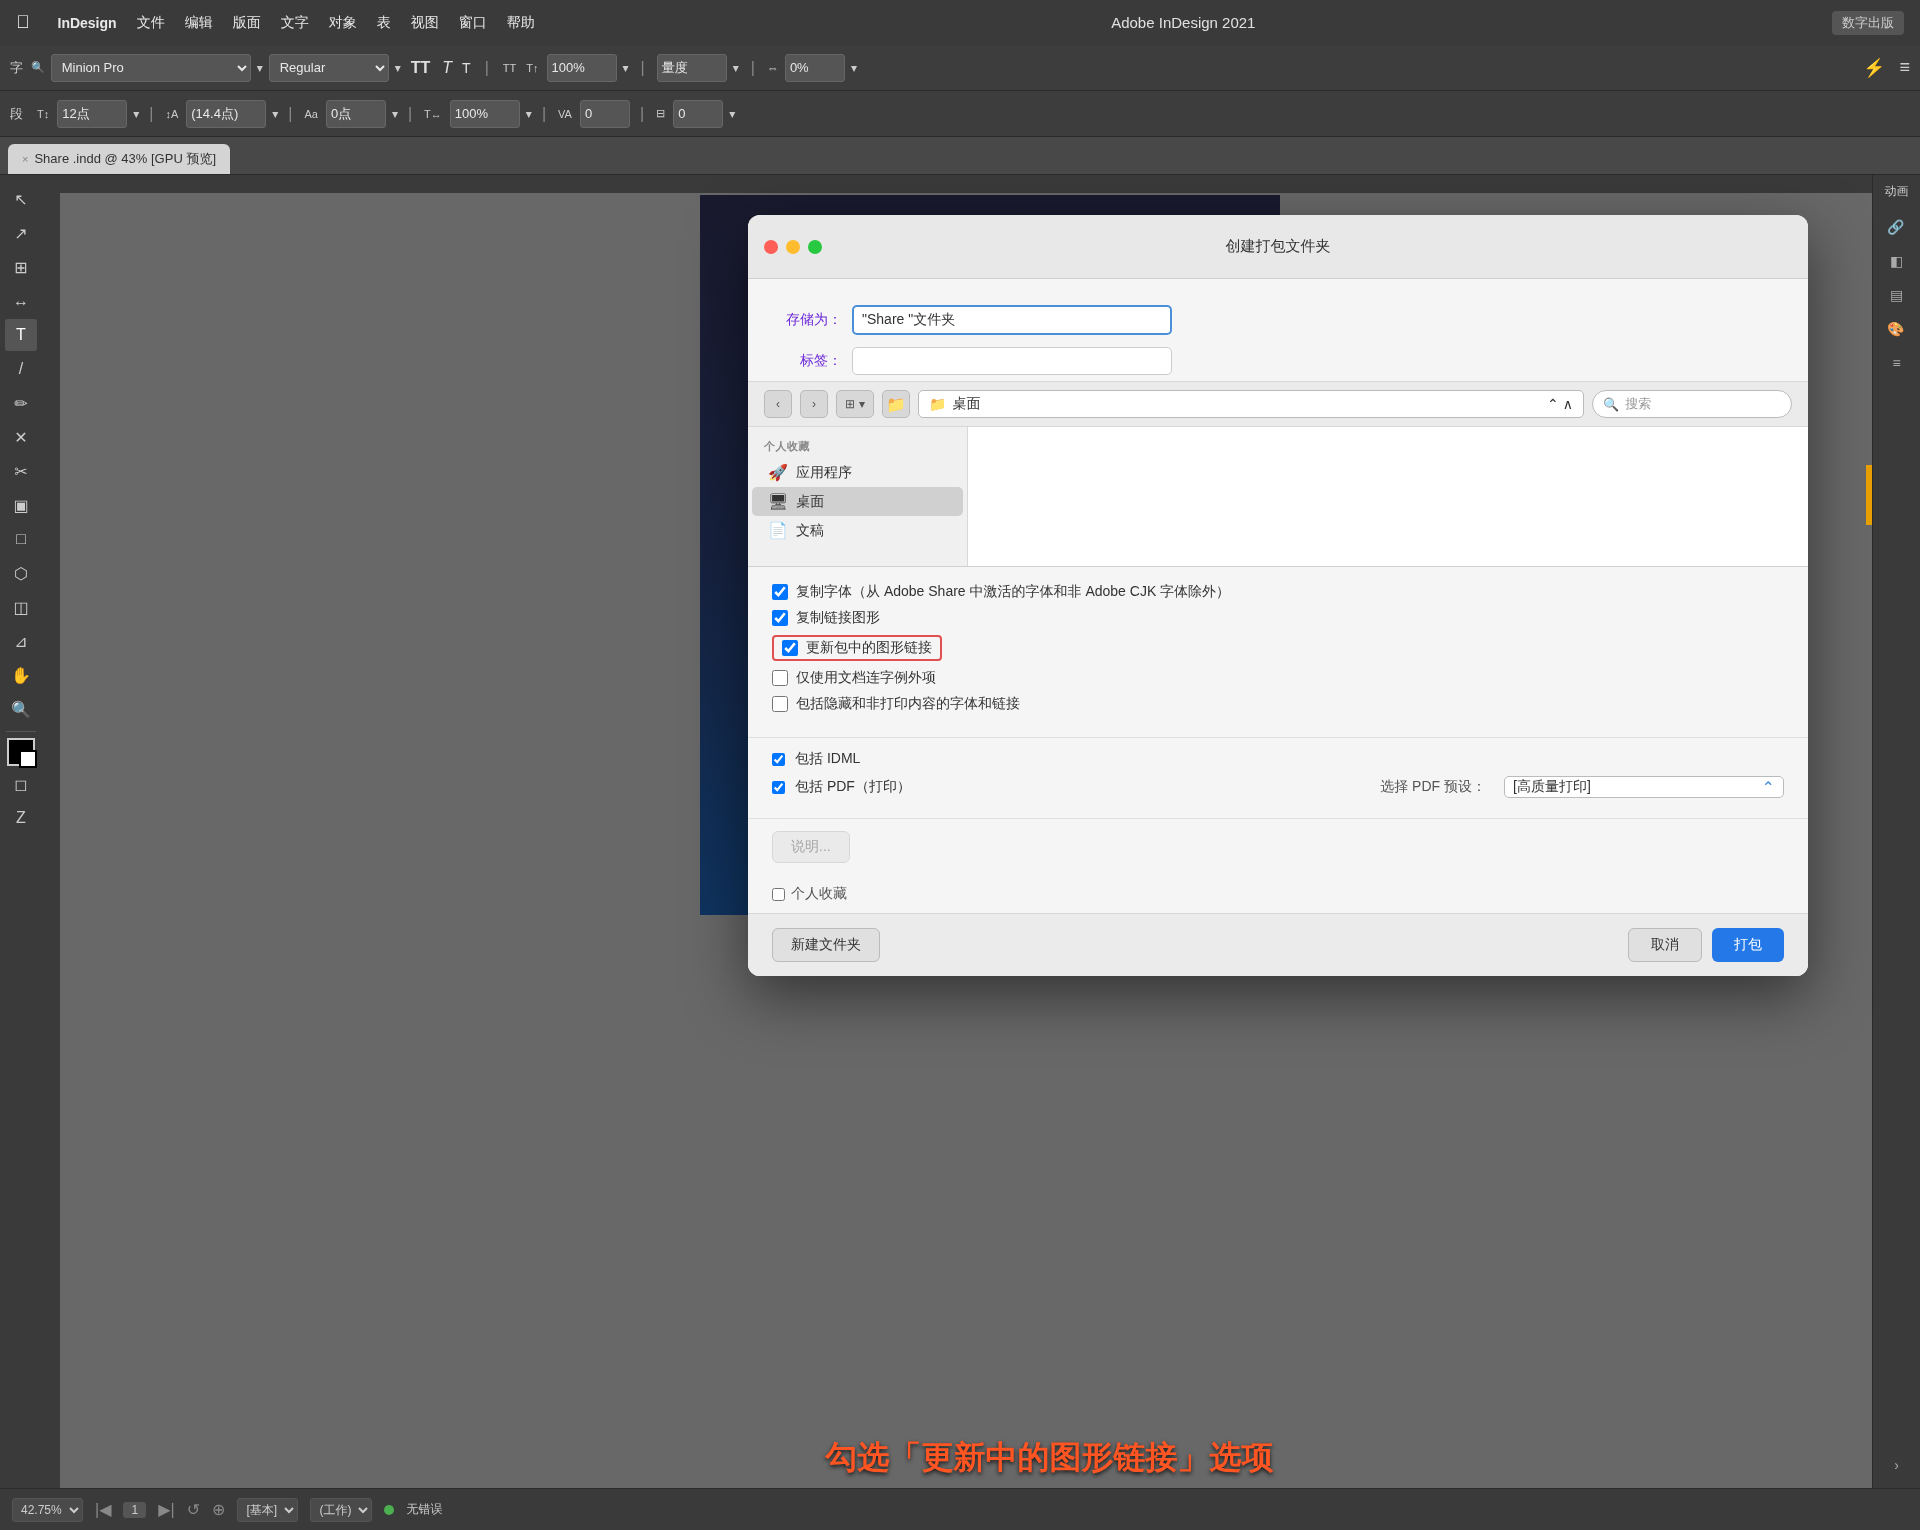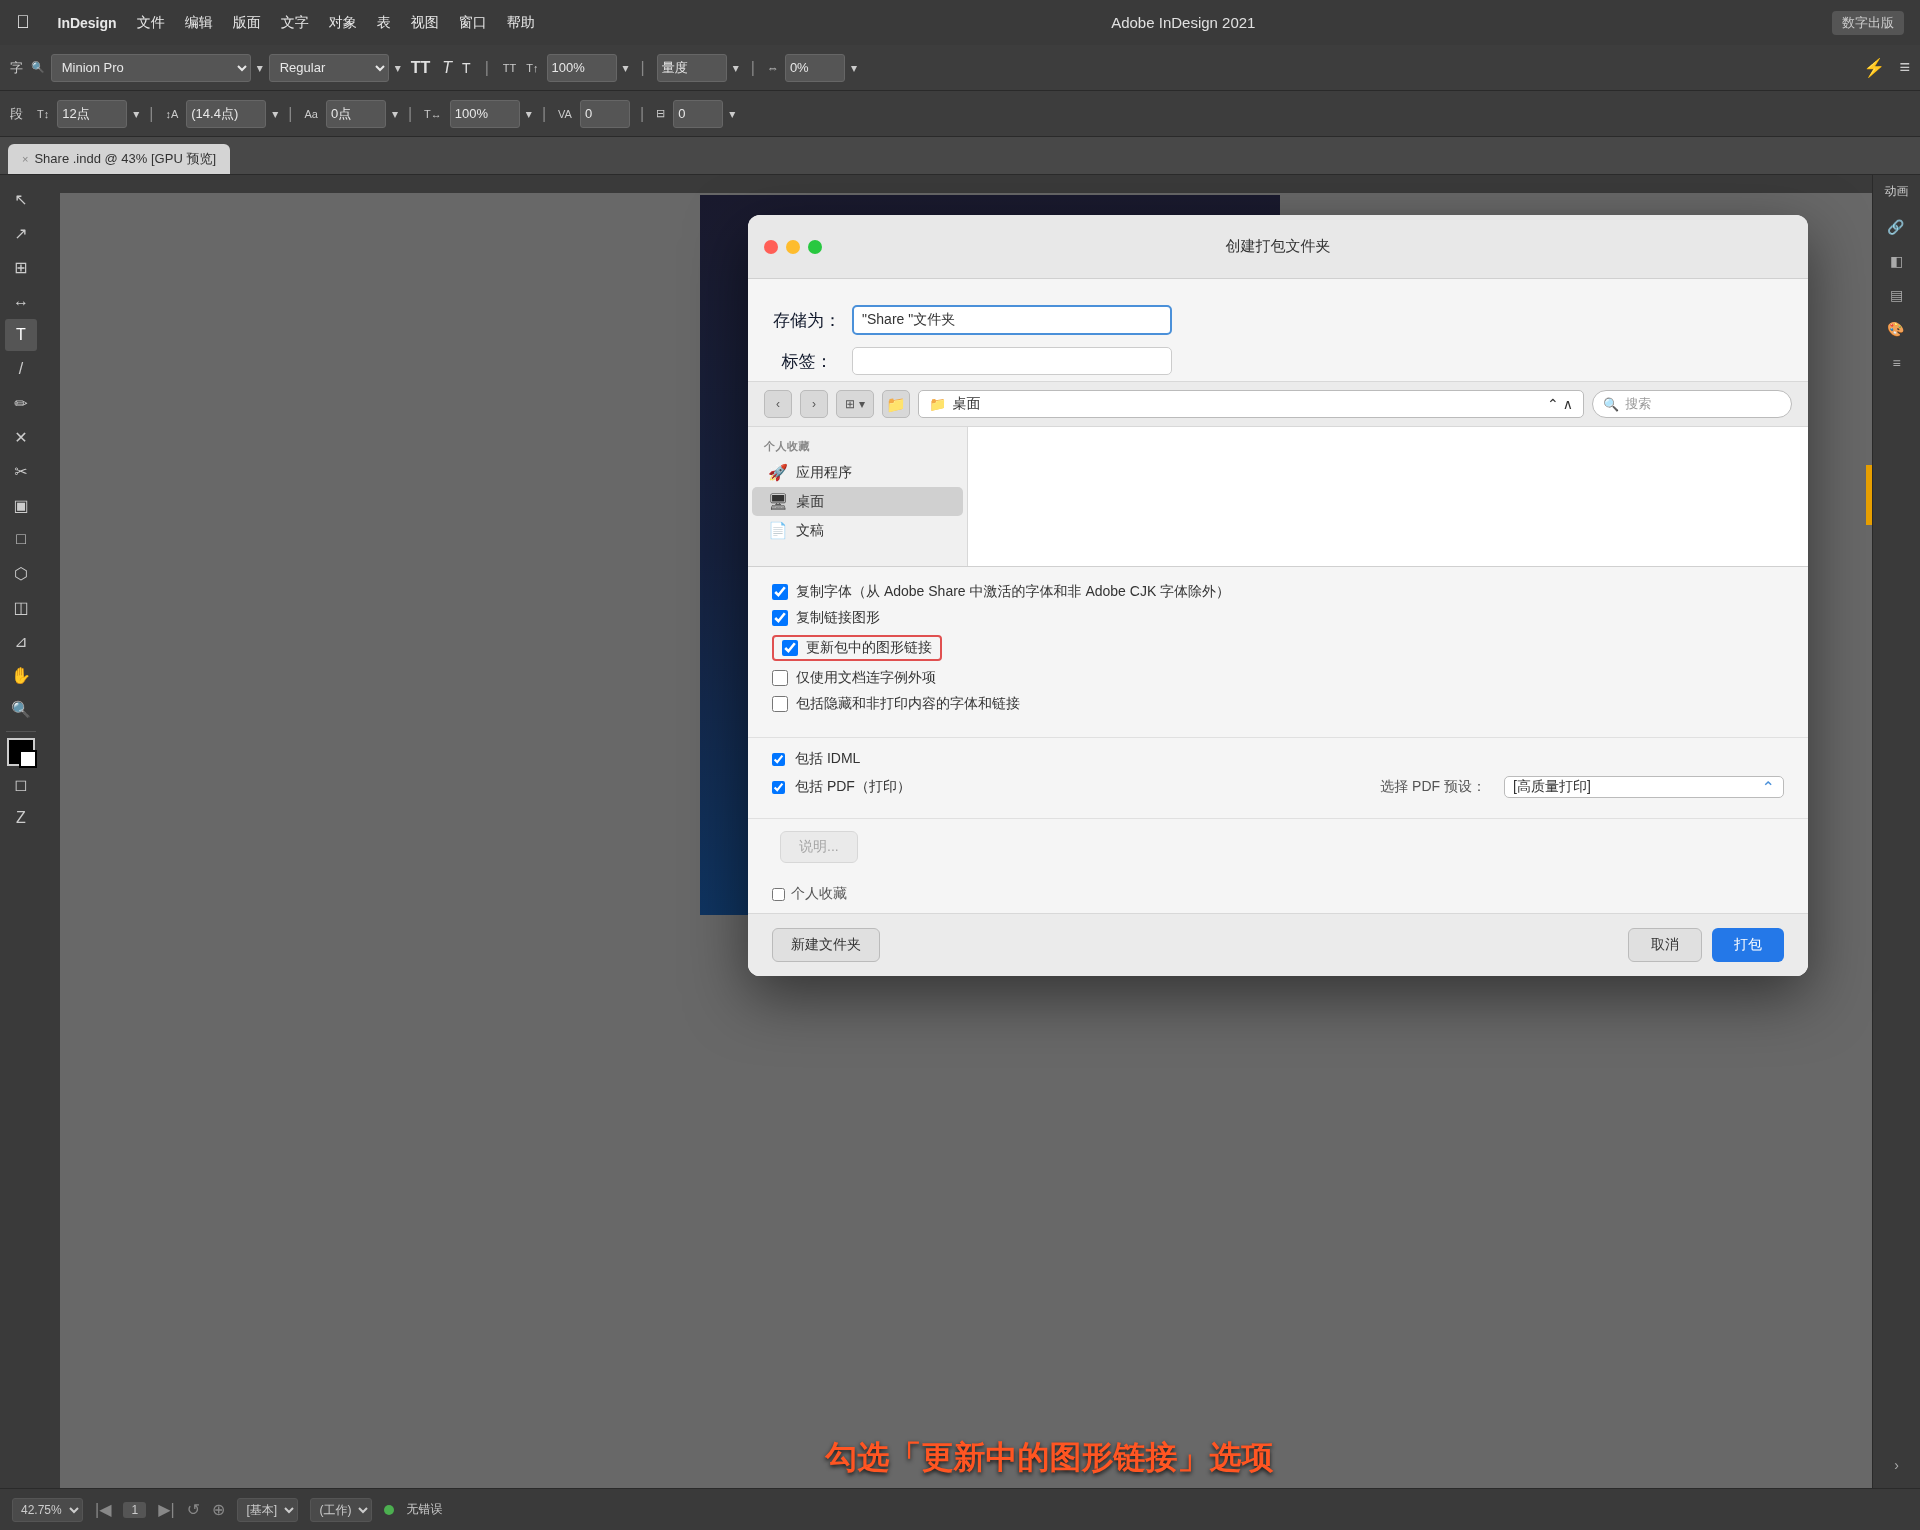--- a/index.html
+++ b/index.html
@@ -266,23 +266,23 @@
     }
 
     
     .dialog-row {
       display: flex;
       align-items: center;
       padding: 6px 24px;
       gap: 10px;
     }
     .dialog-row-label {
-      color: #0f172a;
-      font-size: 17px;
-      text-align: center;
+      color: #6d28d9;
+      font-size: 14px;
+      text-align: right;
       width: 70px;
       flex-shrink: 0;
     }
     .dialog-input {
       flex: 1;
       max-width: 320px;
       height: 30px;
       border: 2px solid #4a90d9;
       border-radius: 5px;
       background: #fff;
@@ -468,21 +468,21 @@
     }
     .pdf-select-arrow {
       color: #4a90d9;
       font-size: 16px;
     }
 
     
     .dialog-actions {
       display: flex;
       align-items: center;
-      padding: 12px 32px;
+      padding: 12px 24px;
       gap: 12px;
       background: #f5f5f5;
     }
     .btn-explain {
       background: #e0e0e0;
       border: 1px solid #bbb;
       border-radius: 6px;
       padding: 6px 18px;
       font-size: 14px;
       color: #555;

